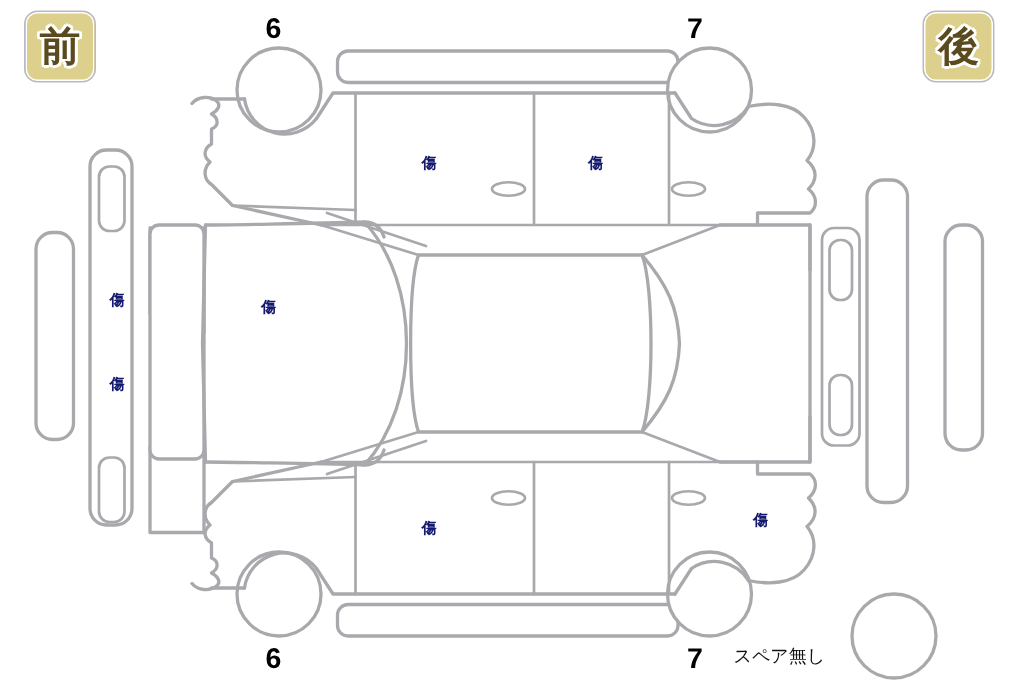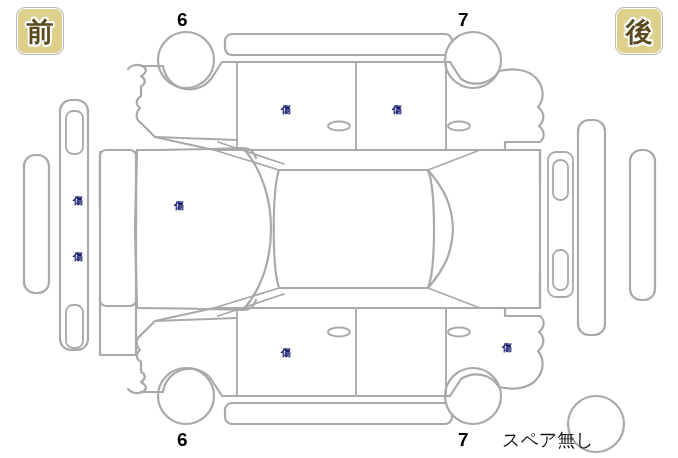--- a/index.html
+++ b/index.html
@@ -43,22 +43,22 @@
 
   
   .mark{
     position:absolute;color:#161a6e;font-weight:bold;
     font-family:"DejaVu Sans",sans-serif;font-size:10px;line-height:1;
     white-space:nowrap;
   }
 
   
   #spare-note{
-    position:absolute;left:502px;top:431px;
-    font-family:"DejaVu Sans",sans-serif;font-size:18px;color:#111111;
+    position:absolute;left:489px;top:431px;
+    font-family:"DejaVu Sans",sans-serif;font-size:12px;color:#111111;
     line-height:1;white-space:nowrap;
   }
 
   .ln{fill:none;stroke:#a9a9ad;stroke-width:2.2;stroke-linecap:round;stroke-linejoin:round;}
   .ln-thin{fill:none;stroke:#a9a9ad;stroke-width:1.8;stroke-linecap:round;stroke-linejoin:round;}
   .panel{fill:#ffffff;stroke:#a9a9ad;stroke-width:2.2;stroke-linejoin:round;}
   .panel-thin{fill:#ffffff;stroke:#a9a9ad;stroke-width:1.8;stroke-linejoin:round;}
 </style>
 </head>
 <body>

